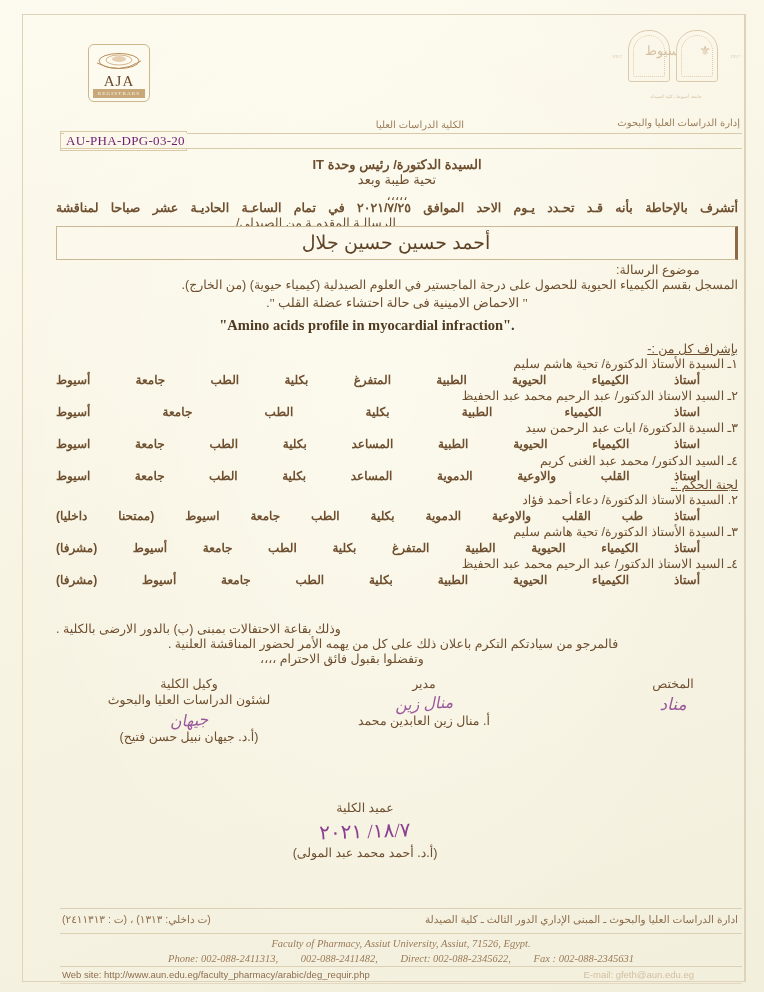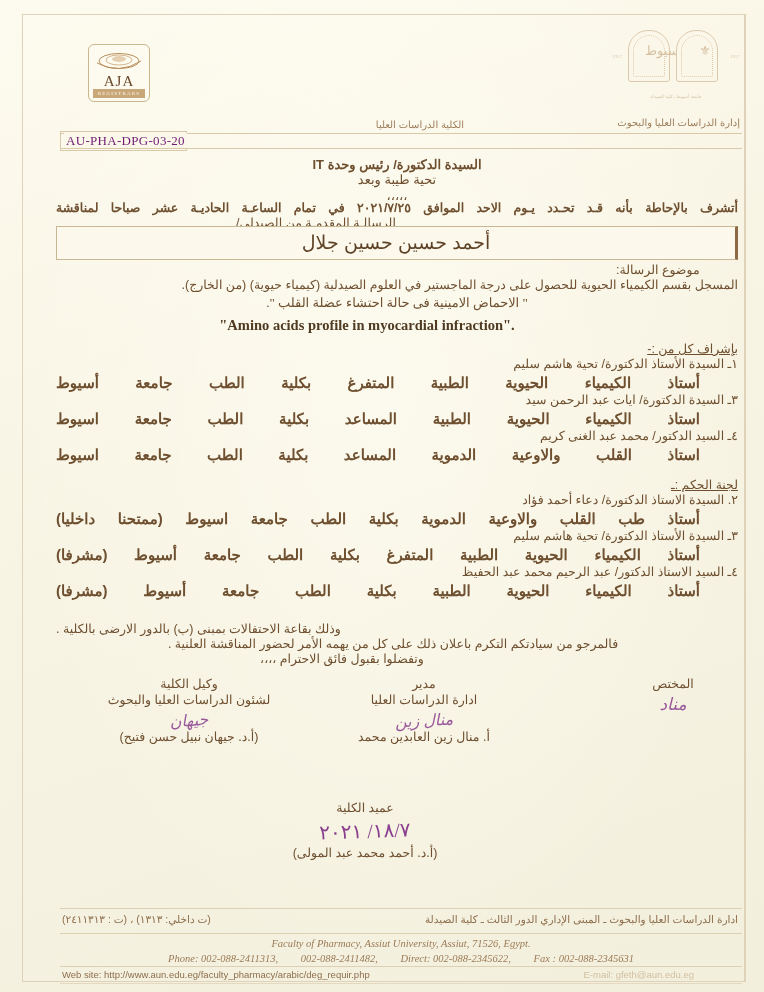--- a/index.html
+++ b/index.html
@@ -273,21 +273,21 @@
     margin: 0;
   }
   .t-sup { top: 341px; font-size: 12.5px; color: #6e4f2f; }
   .t-com { top: 477px; font-size: 12.5px; color: #6e4f2f; }
 
   .person { margin-top: 1px; }
   .person .who { text-align: right; font-size: 12.5px; line-height: 1.25; }
   .person .role {
     text-align: justify;
     text-align-last: justify;
-    font-size: 15px;
+    font-size: 12px;
     line-height: 1.3;
     padding-right: 38px;
     font-weight: bold;
   }
 
   .t-close {
     top: 622px;
     font-size: 12.5px;
     color: #6e4f2f;
   }
@@ -478,20 +478,24 @@
     <p class="line en">"Amino acids profile in myocardial infraction".</p>
   </div>
 
   <div class="blk rtl t-sup">
     <p class="sec-head">بإشراف كل من :-</p>
     <div class="person">
       <p class="line who">١ـ السيدة الأستاذ الدكتورة/ تحية هاشم سليم</p>
       <p class="line role">أستاذ الكيمياء الحيوية الطبية المتفرغ بكلية الطب جامعة أسيوط</p>
     </div>
     <div class="person">
+      <p class="line who">٢ـ السيد الاستاذ الدكتور/ عبد الرحيم محمد عبد الحفيظ</p>
+      <p class="line role">استاذ الكيمياء الطبية بكلية الطب جامعة أسيوط</p>
+    </div>
+    <div class="person">
       <p class="line who">٣ـ  السيدة الدكتورة/ ايات عبد الرحمن سيد</p>
       <p class="line role">استاذ الكيمياء الحيوية الطبية المساعد بكلية الطب جامعة اسيوط</p>
     </div>
     <div class="person">
       <p class="line who">٤ـ السيد الدكتور/ محمد عبد الغنى كريم</p>
       <p class="line role">استاذ القلب والاوعية الدموية المساعد بكلية الطب جامعة اسيوط</p>
     </div>
   </div>
 
   <div class="blk rtl t-com">
@@ -516,21 +520,20 @@
     <p class="line c3">وتفضلوا بقبول فائق الاحترام ،،،،</p>
   </div>
 
   <div class="sig-row">
     <div class="sig c1">
       <div class="lbl">المختص</div>
       <div class="ink ink-c1">مناد</div>
     </div>
     <div class="sig c2">
       <div class="lbl">مدير</div>
-      <div class="lbl">ادارة الدراسات العليا</div>
       <div class="ink ink-c2">منال زين</div>
       <div class="nm">أ. منال زين العابدين محمد</div>
     </div>
     <div class="sig c3">
       <div class="lbl">وكيل الكلية</div>
       <div class="lbl">لشئون الدراسات العليا والبحوث</div>
       <div class="ink ink-c3">جيهان</div>
       <div class="nm">(أ.د. جيهان نبيل حسن فتيح)</div>
     </div>
   </div>

